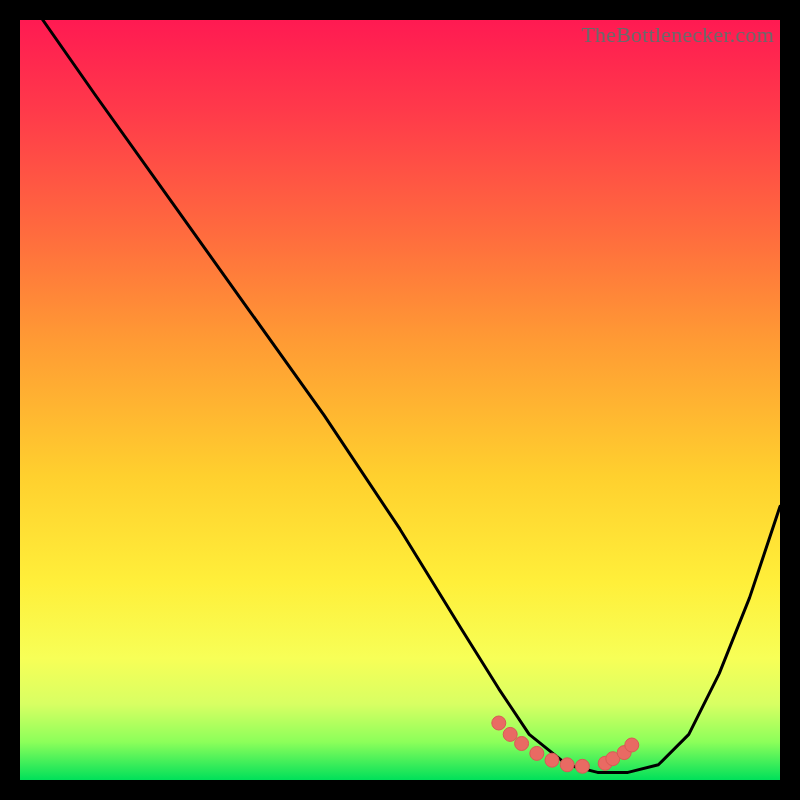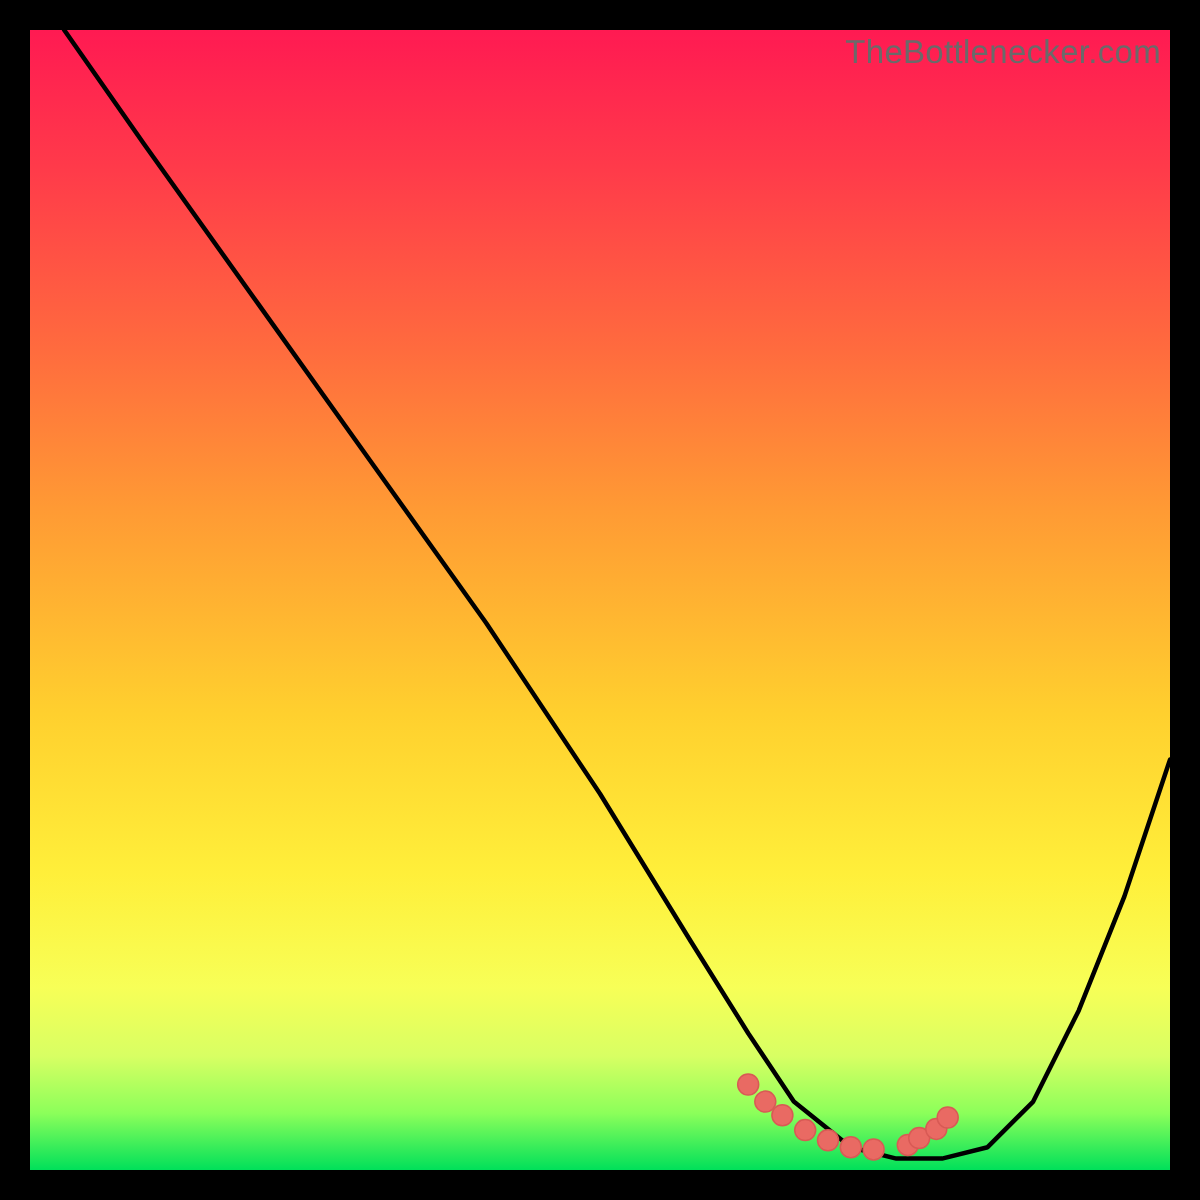--- a/index.html
+++ b/index.html
@@ -42,20 +42,21 @@
   .attribution {
     position: absolute;
     top: 2px;
     right: 6px;
     color: #6a6a6a;
     font-size: 22px;
     font-weight: 500;
     letter-spacing: 0.2px;
     z-index: 50;
     text-shadow: none;
+    font-family: Liberation Serif, serif;
   }
   svg.curve {
     position: absolute;
     left: 0;
     top: 0;
     width: 760px;
     height: 760px;
     z-index: 10;
   }
   .dot {

